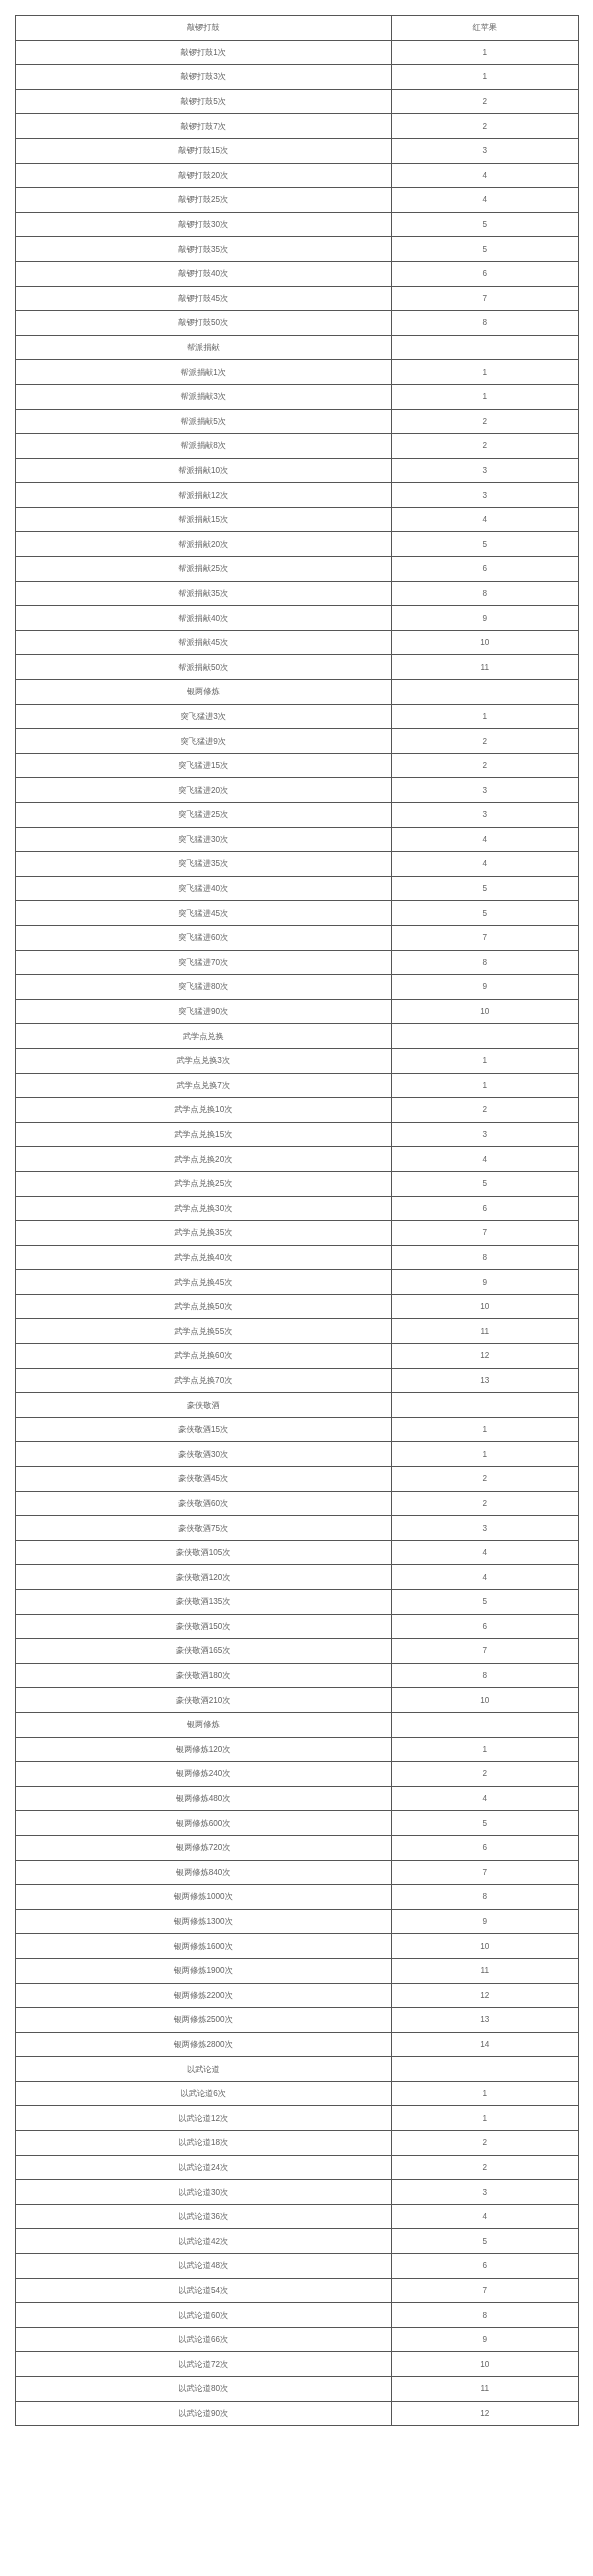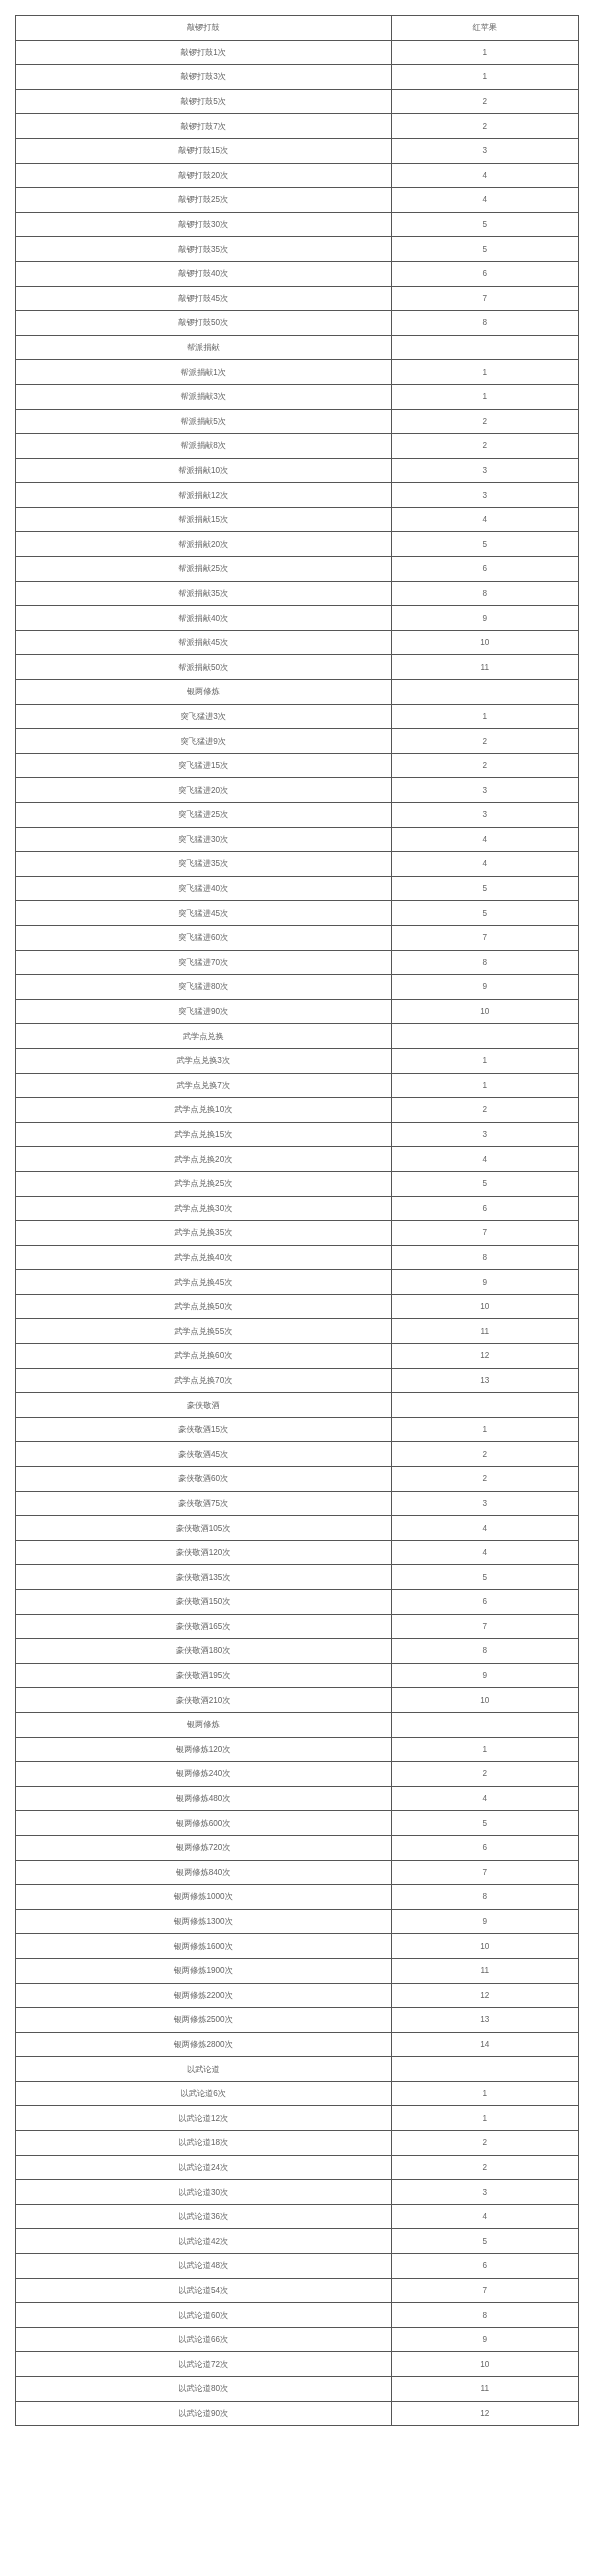--- a/index.html
+++ b/index.html
@@ -277,20 +277,24 @@
           </tr>
           <tr>
             <td>豪侠敬酒</td>
             <td></td>
           </tr>
           <tr>
             <td>豪侠敬酒15次</td>
             <td>1</td>
           </tr>
           <tr>
+            <td>豪侠敬酒30次</td>
+            <td>1</td>
+          </tr>
+          <tr>
             <td>豪侠敬酒45次</td>
             <td>2</td>
           </tr>
           <tr>
             <td>豪侠敬酒60次</td>
             <td>2</td>
           </tr>
           <tr>
             <td>豪侠敬酒75次</td>
             <td>3</td>
@@ -311,24 +315,20 @@
             <td>豪侠敬酒150次</td>
             <td>6</td>
           </tr>
           <tr>
             <td>豪侠敬酒165次</td>
             <td>7</td>
           </tr>
           <tr>
             <td>豪侠敬酒180次</td>
             <td>8</td>
-          </tr>
-          <tr>
-            <td>豪侠敬酒195次</td>
-            <td>9</td>
           </tr>
           <tr>
             <td>豪侠敬酒210次</td>
             <td>10</td>
           </tr>
           <tr>
             <td>银两修炼</td>
             <td></td>
           </tr>
           <tr>

